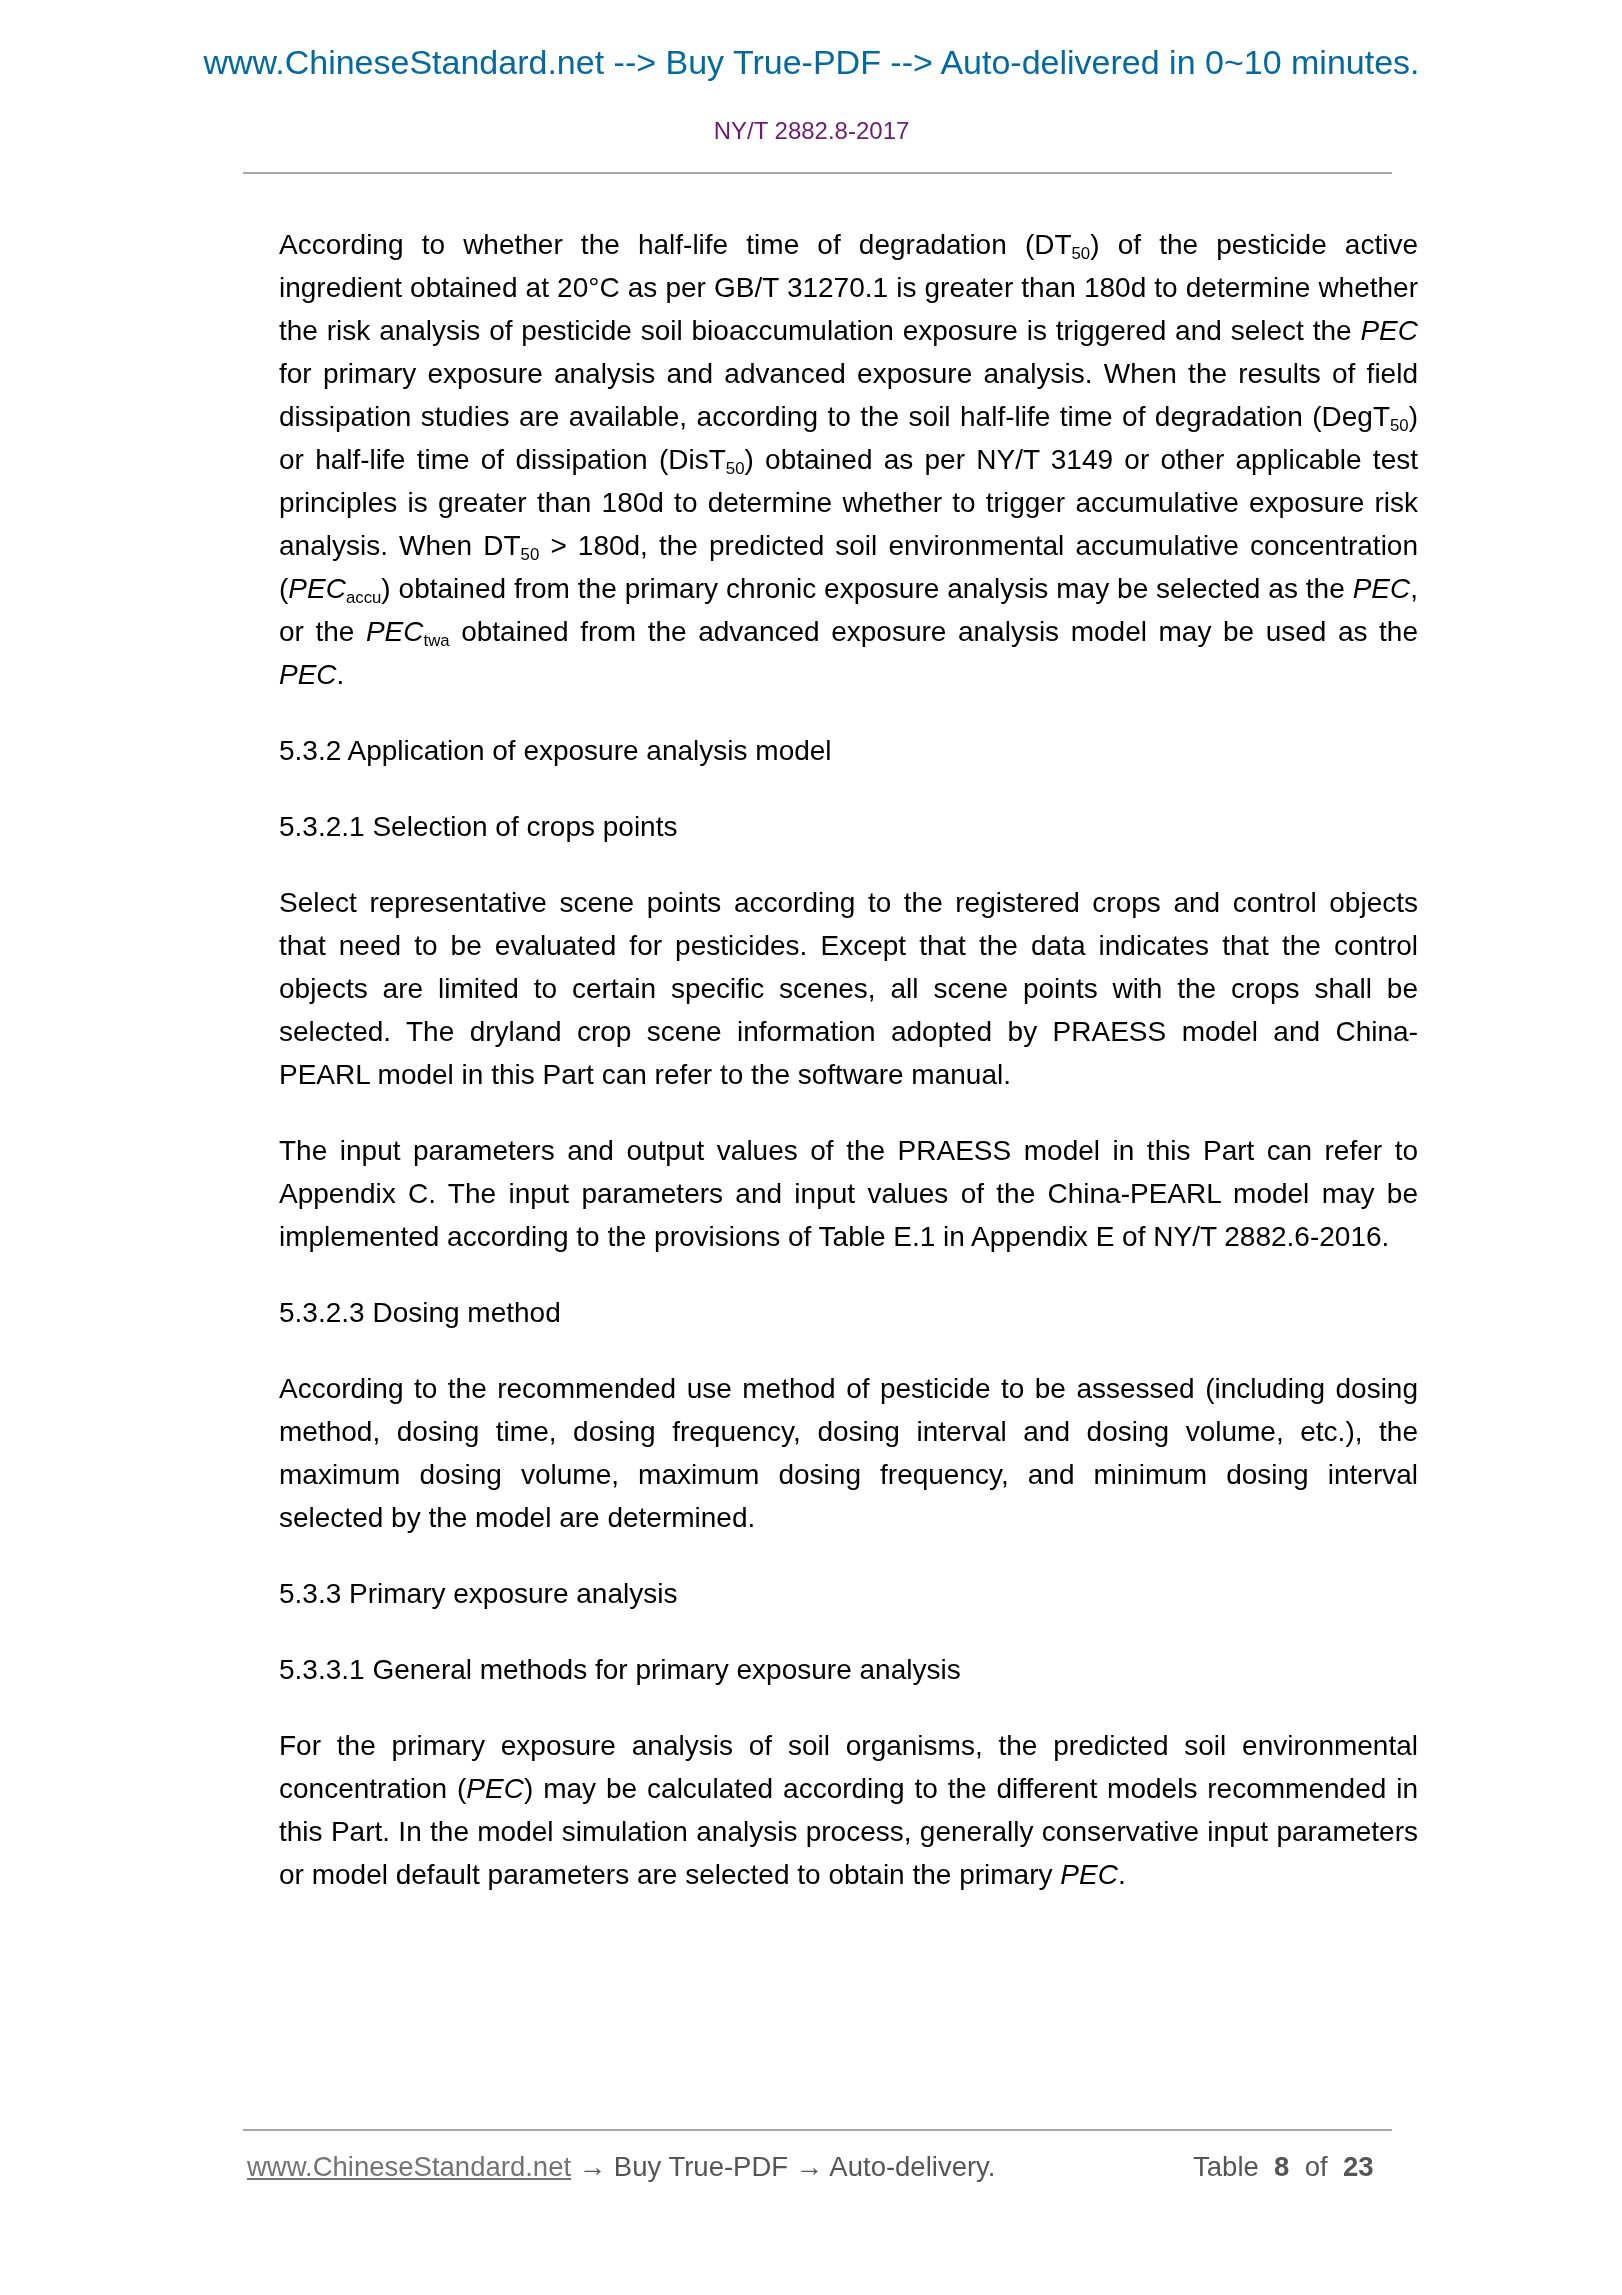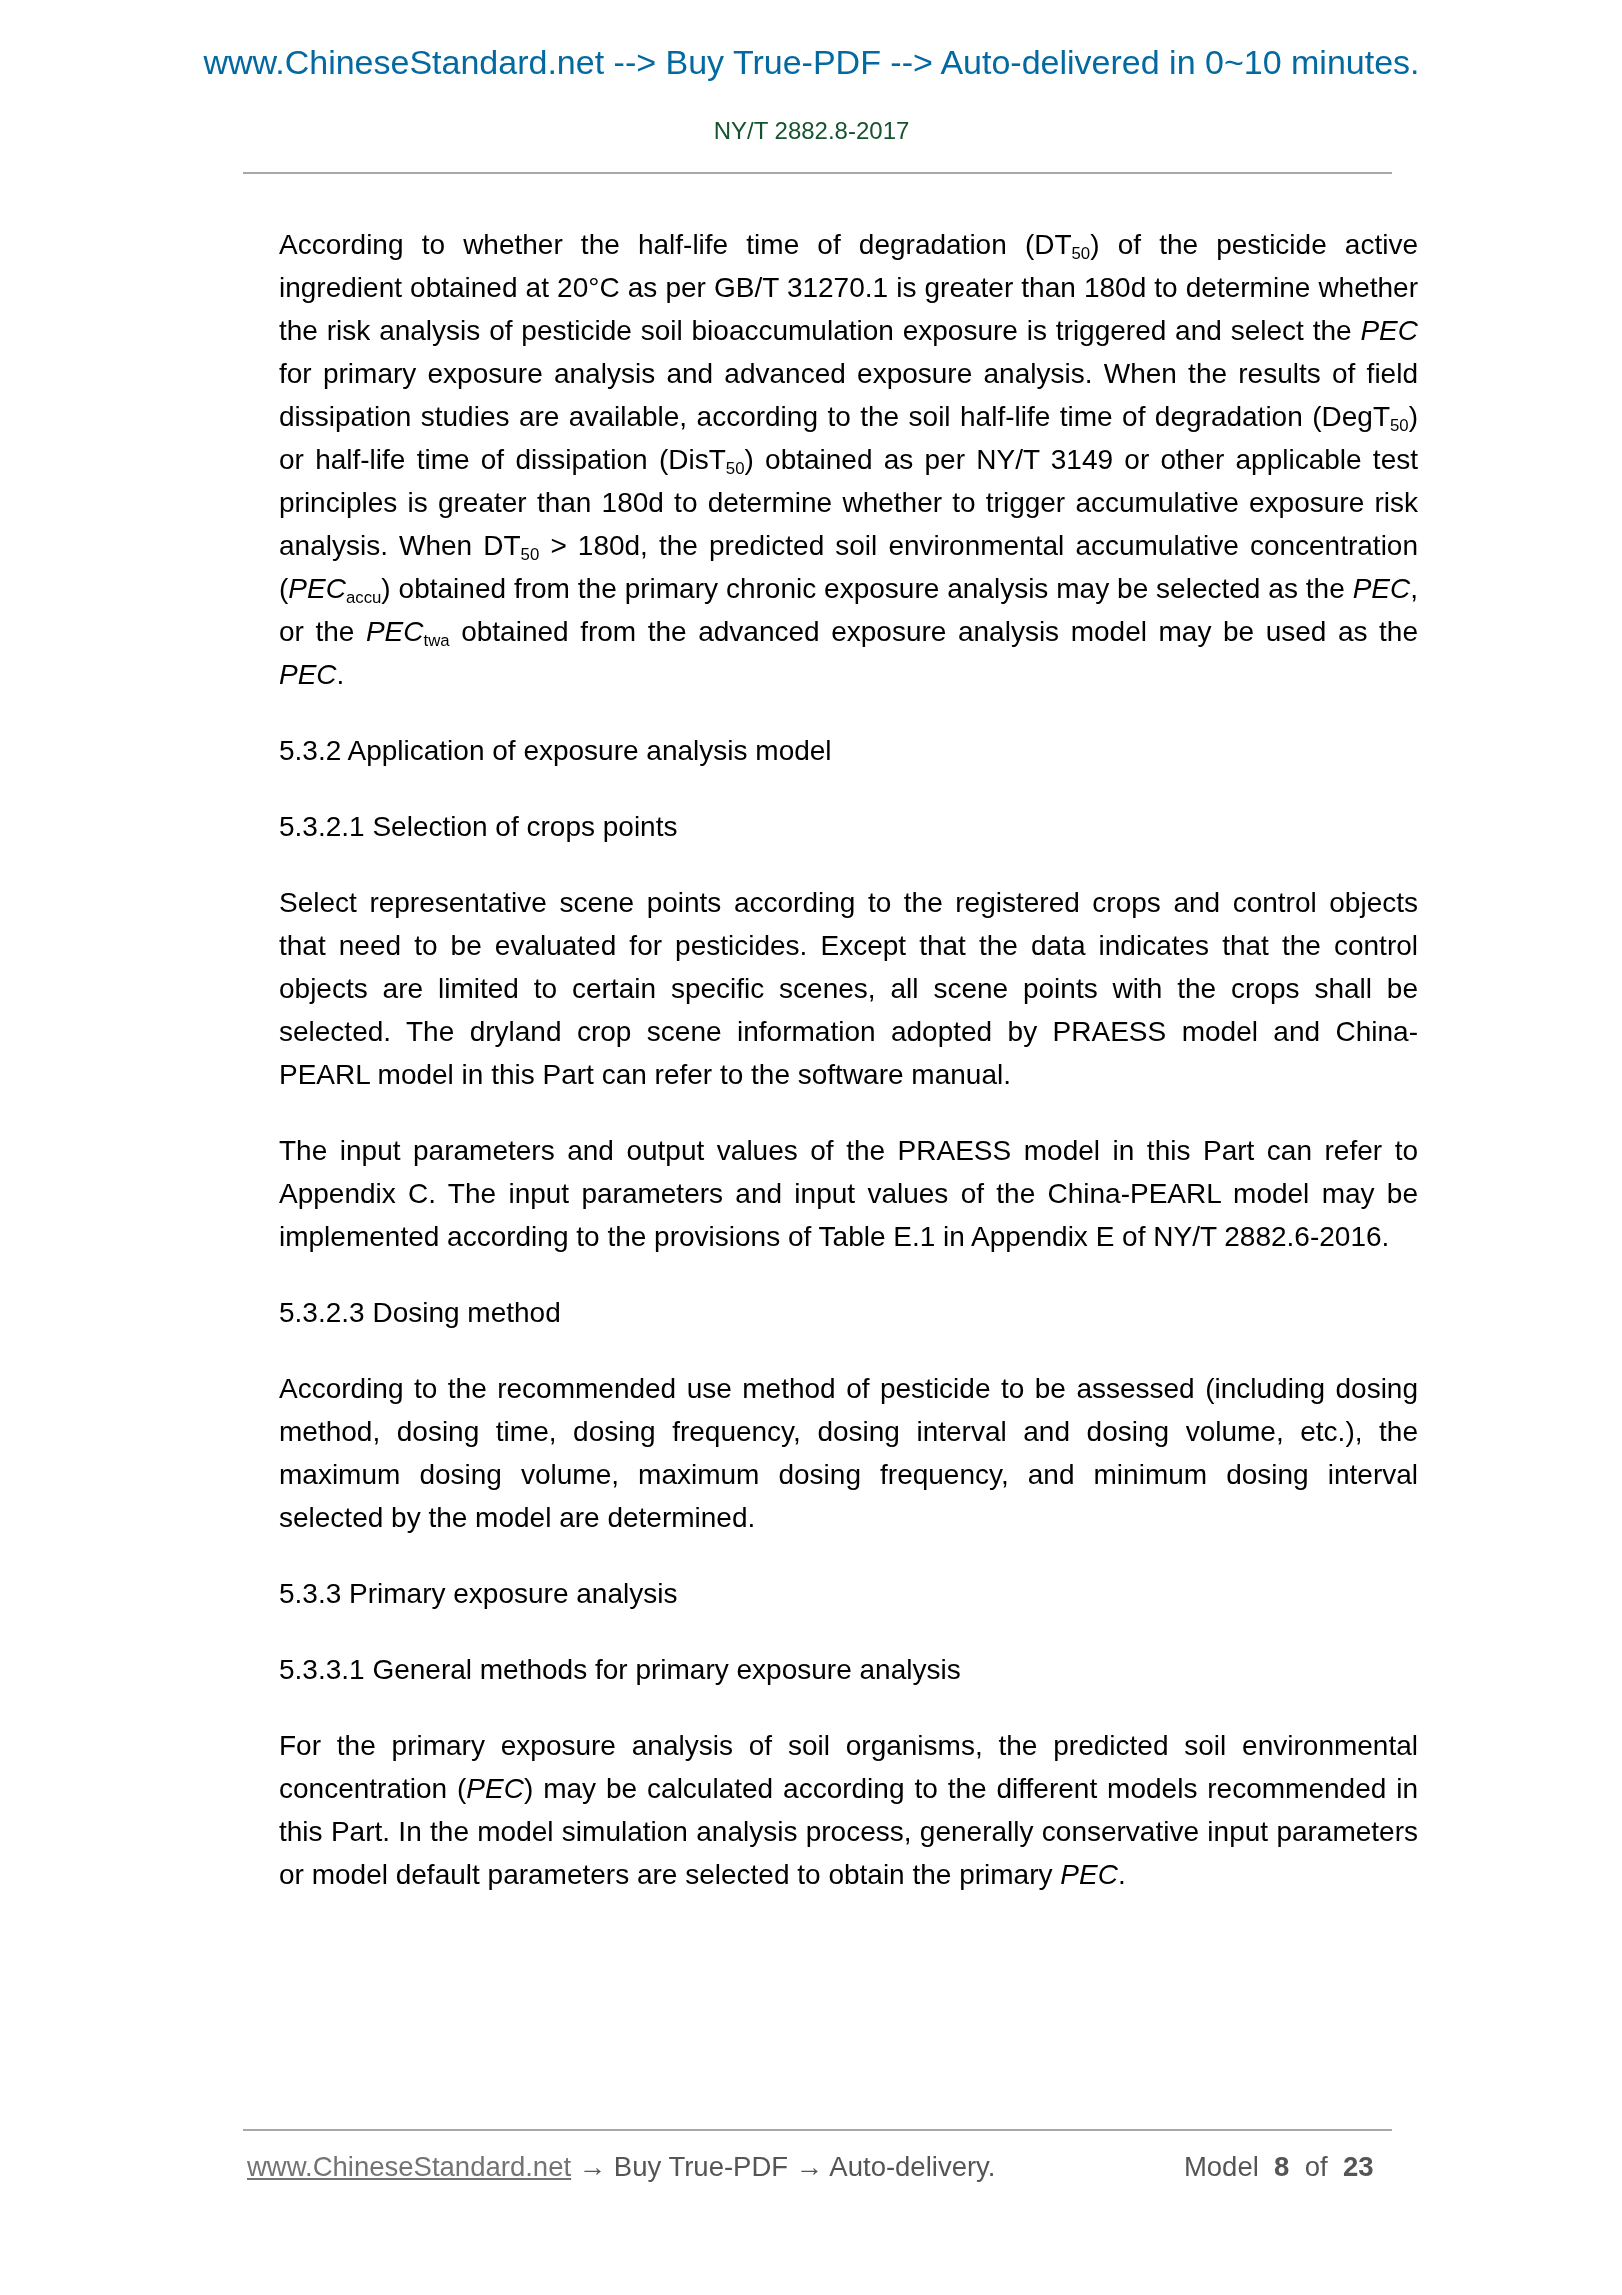--- a/index.html
+++ b/index.html
@@ -1,21 +1,21 @@
 <!DOCTYPE html>
 <html style="font-size:13.3px"><head>
   <meta charset="utf-8">
   <style>
     html, body { margin: 0; padding: 0; background: #ffffff; }
     body { width: 1623px; height: 2295px; position: relative; overflow: hidden;
            font-family: "Liberation Sans", sans-serif; color: #000; }
     .banner { position: absolute; top: 43px; left: 0; width: 1623px; text-align: center;
               font-size: 34px; color: #0369a1; letter-spacing: 0px; }
     .docid { position: absolute; top: 117px; left: 0; width: 1623px; text-align: center;
-             font-size: 24px; color: #14532d; }
+             font-size: 24px; color: #701a75; }
     .rule-top { position: absolute; top: 172px; left: 243px; width: 1149px; height: 1.7px; background: #a8a8a8; }
     .content { position: absolute; top: 223px; left: 247px; width: 1139px; font-size: 28px; line-height: 43px; margin-left: 32px; }
     .para { text-align: justify; margin: 0 0 33px 0; }
     .heading { font-weight: normal; margin: 0 0 33px 0; font-size: 28px; }
     sub { font-size: 60%; vertical-align: -5px; line-height: 0; }
     i { font-style: italic; }
     .rule-bottom { position: absolute; top: 2129px; left: 243px; width: 1149px; height: 1.7px; background: #a8a8a8; }
     .footer { position: absolute; top: 2151px; left: 247px; width: 1139px; font-size: 27.5px; color: #555555; }
     .footer-left { position: absolute; left: 0; top: 0; white-space: nowrap; }
     .footer-link { text-decoration: underline; color: #737373; }
@@ -45,19 +45,19 @@
   <div class="heading">5.3.3.1 General methods for primary exposure analysis</div>
   <p class="para"><span>For the primary exposure analysis of soil organisms, the predicted soil environmental concentration (</span><i>PEC</i><span>) may be calculated according to the different models recommended in this Part. In the model simulation analysis process, generally conservative input parameters or model default parameters are selected to obtain the primary </span><i>PEC</i><span>.</span></p>
 </div>
 
 <div class="rule-bottom"></div>
 <div class="footer">
   <div class="footer-left">
     <span class="footer-link">www.ChineseStandard.net</span><span> → Buy True-PDF → Auto-delivery.</span>
   </div>
   <div class="footer-right">
-    <span>Model</span>&nbsp;
+    <span>Table</span>&nbsp;
     <b>8</b>&nbsp;
     <span>of</span>&nbsp;
     <b>23</b>
   </div>
 </div>
 
 
 </body></html>

